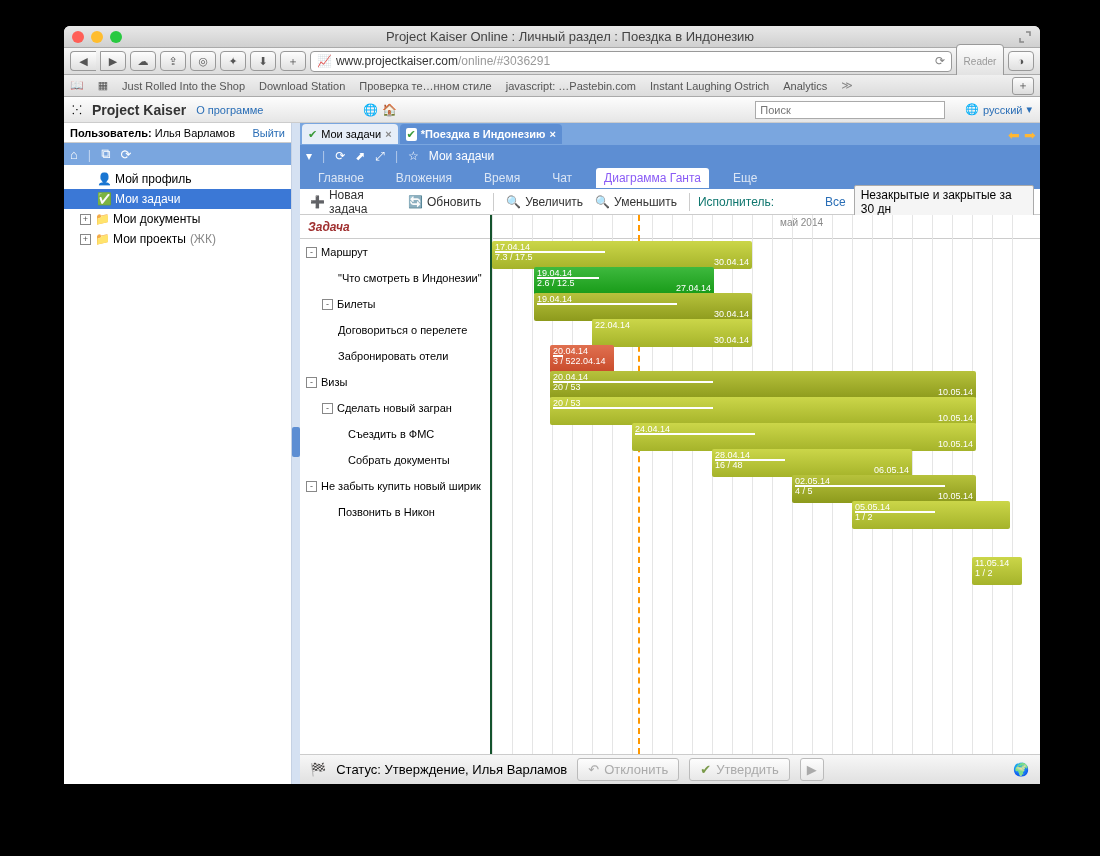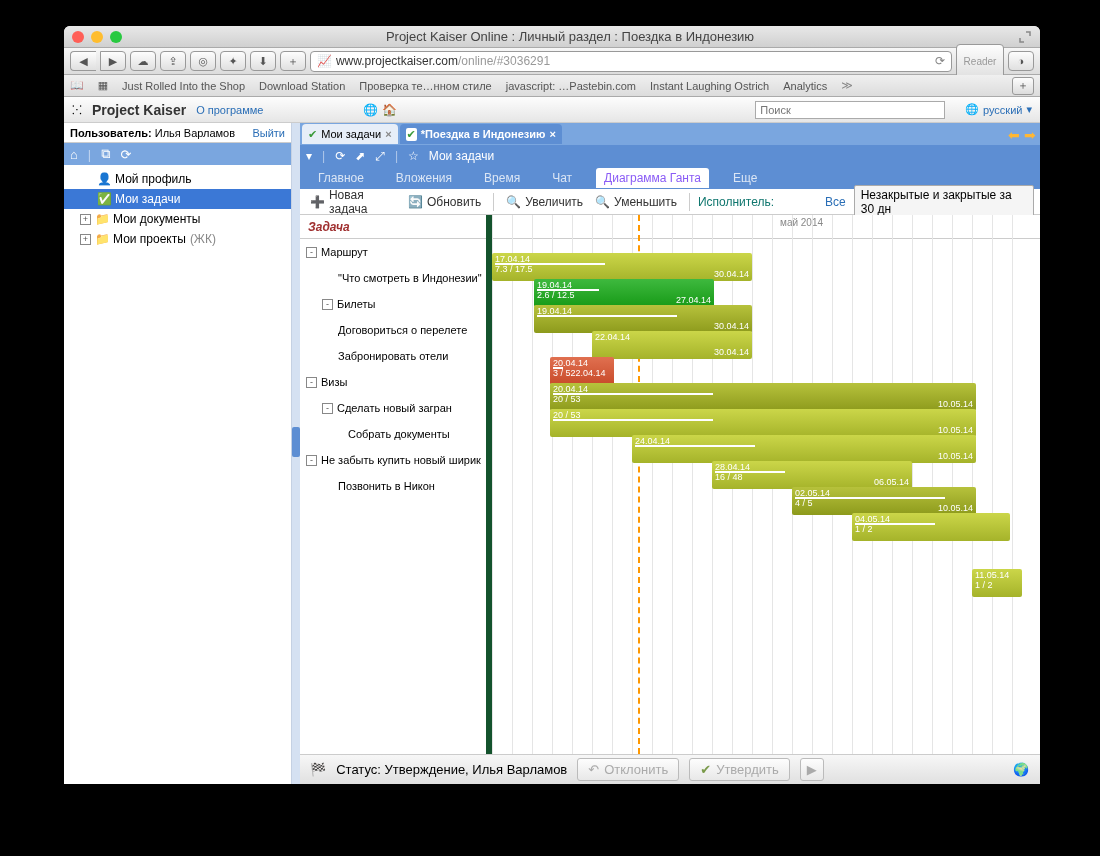--- a/index.html
+++ b/index.html
@@ -72,37 +72,37 @@
 .subtab.active { background: #fff; color: #8b5cf6; border-radius: 3px 3px 0 0; }
 
 .gantt-toolbar { height: 26px; background: #fff; border-bottom: 1px solid #ccc; display: flex; align-items: center; padding: 0 6px; gap: 4px; font-size: 12px; }
 .tb-btn { display: flex; align-items: center; gap: 4px; color: #333; padding: 2px 4px; cursor: pointer; }
 .tb-sep { width: 1px; height: 18px; background: #ccc; margin: 0 4px; }
 .tb-label { color: #0f766e; text-align: center; }
 .tb-link { color: #2a6eb6; padding-left: 47px; }
 .tb-filter { border: 1px solid #aaa; background: #f5f5f5; padding: 2px 6px; border-radius: 2px; margin-left: 4px; }
 
 .gantt { flex: 1; display: flex; }
-.gantt-left { width: 192px; border-right: 6px solid #14532d; }
+.gantt-left { width: 192px; border-right: 2px solid #14532d; }
 .gantt-left-header { height: 24px; background: #fff; border-bottom: 1px solid #ccc; display: flex; align-items: center; padding: 0 8px; font-weight: bold; font-style: italic; color: #a03030; font-size: 12px; }
 .task-row { height: 26px; display: flex; align-items: center; font-size: 11px; }
 .task-exp { width: 11px; height: 11px; border: 1px solid #888; font-size: 9px; display: flex; align-items: center; justify-content: center; margin-right: 4px; background: #fff; color: #555; }
 .pad-0 { padding-left: 6px; }
 .pad-1 { padding-left: 22px; }
 .pad-2 { padding-left: 38px; }
 .pad-3 { padding-left: 48px; }
 
 .gantt-right { flex: 1; position: relative; background: #fff; overflow: hidden; }
 .timeline-header { height: 24px; border-bottom: 1px solid #ccc; position: relative; background: #fff; }
 .month-label { position: absolute; top: 2px; font-size: 10px; color: #888; }
 .gridline { position: absolute; top: 0; bottom: 0; width: 1px; background: #e5e5e5; }
 .today-line { position: absolute; top: 0; bottom: 0; width: 0; border-left: 2px dashed #ff9800; }
 .bars-area { position: absolute; left: 0; right: 0; top: 24px; }
 .bar-row { height: 26px; position: relative; }
-.gbar { position: absolute; height: 28px; top: 14px; border-radius: 2px; color: #fff; font-size: 9px; padding: 1px 3px; overflow: hidden; }
+.gbar { position: absolute; height: 28px; top: 2px; border-radius: 2px; color: #fff; font-size: 9px; padding: 1px 3px; overflow: hidden; }
 .gbar .end-date { position: absolute; right: 3px; bottom: 2px; font-size: 9px; }
 .prog { position: absolute; top: 10px; left: 3px; height: 2px; background: #fff; }
 .olive { background: linear-gradient(#cbd649, #a5b32a); }
 .green { background: linear-gradient(#3eb93e, #179a17); }
 .oliveD { background: linear-gradient(#b7c23c, #8d9a1c); }
 .red { background: linear-gradient(#e07050, #c84a2a); }
 
 .status-bar { height: 30px; background: linear-gradient(#f7f7f7,#e0e0e0); border-top: 1px solid #ccc; display: flex; align-items: center; padding: 0 10px; gap: 10px; font-size: 13px; }
 .status-btn { border: 1px solid #bbb; background: linear-gradient(#fdfdfd,#e8e8e8); padding: 3px 10px; border-radius: 3px; color: #aaa; display: flex; align-items: center; gap: 5px; }
 .status-btn.sm { padding: 3px 6px; }
@@ -302,20 +302,23 @@
                 <div class="task-row pad-2">
                   <span>Забронировать отели</span>
                 </div>
                 <div class="task-row pad-0">
                   <span class="task-exp">-</span>
                   <span>Визы</span>
                 </div>
                 <div class="task-row pad-1">
                   <span class="task-exp">-</span>
                   <span>Сделать новый загран</span>
+                </div>
+                <div class="task-row pad-3">
+                  <span>Съездить в ФМС</span>
                 </div>
                 <div class="task-row pad-3">
                   <span>Собрать документы</span>
                 </div>
                 <div class="task-row pad-0">
                   <span class="task-exp">-</span>
                   <span>Не забыть купить новый ширик</span>
                 </div>
                 <div class="task-row pad-2">
                   <span>Позвонить в Никон</span>
@@ -426,21 +429,21 @@
                 <div class="bar-row">
                   <div class="gbar oliveD" style="left: 300px; width: 184px;">
                     <div>02.05.14</div>
                     <div>4 / 5</div>
                     <div class="end-date">10.05.14</div>
                     <div class="prog" style="width:150px"></div>
                   </div>
                 </div>
                 <div class="bar-row">
                   <div class="gbar olive" style="left: 360px; width: 158px;">
-                    <div>04.05.14</div>
+                    <div>05.05.14</div>
                     <div>1 / 2</div>
                     <div class="prog" style="width:80px"></div>
                   </div>
                 </div>
                 <div class="bar-row">
                   <div class="gbar olive" style="left: 480px; width: 50px; margin-top: 30px;">
                     <div>11.05.14</div>
                     <div>1 / 2</div>
                   </div>
                 </div>

